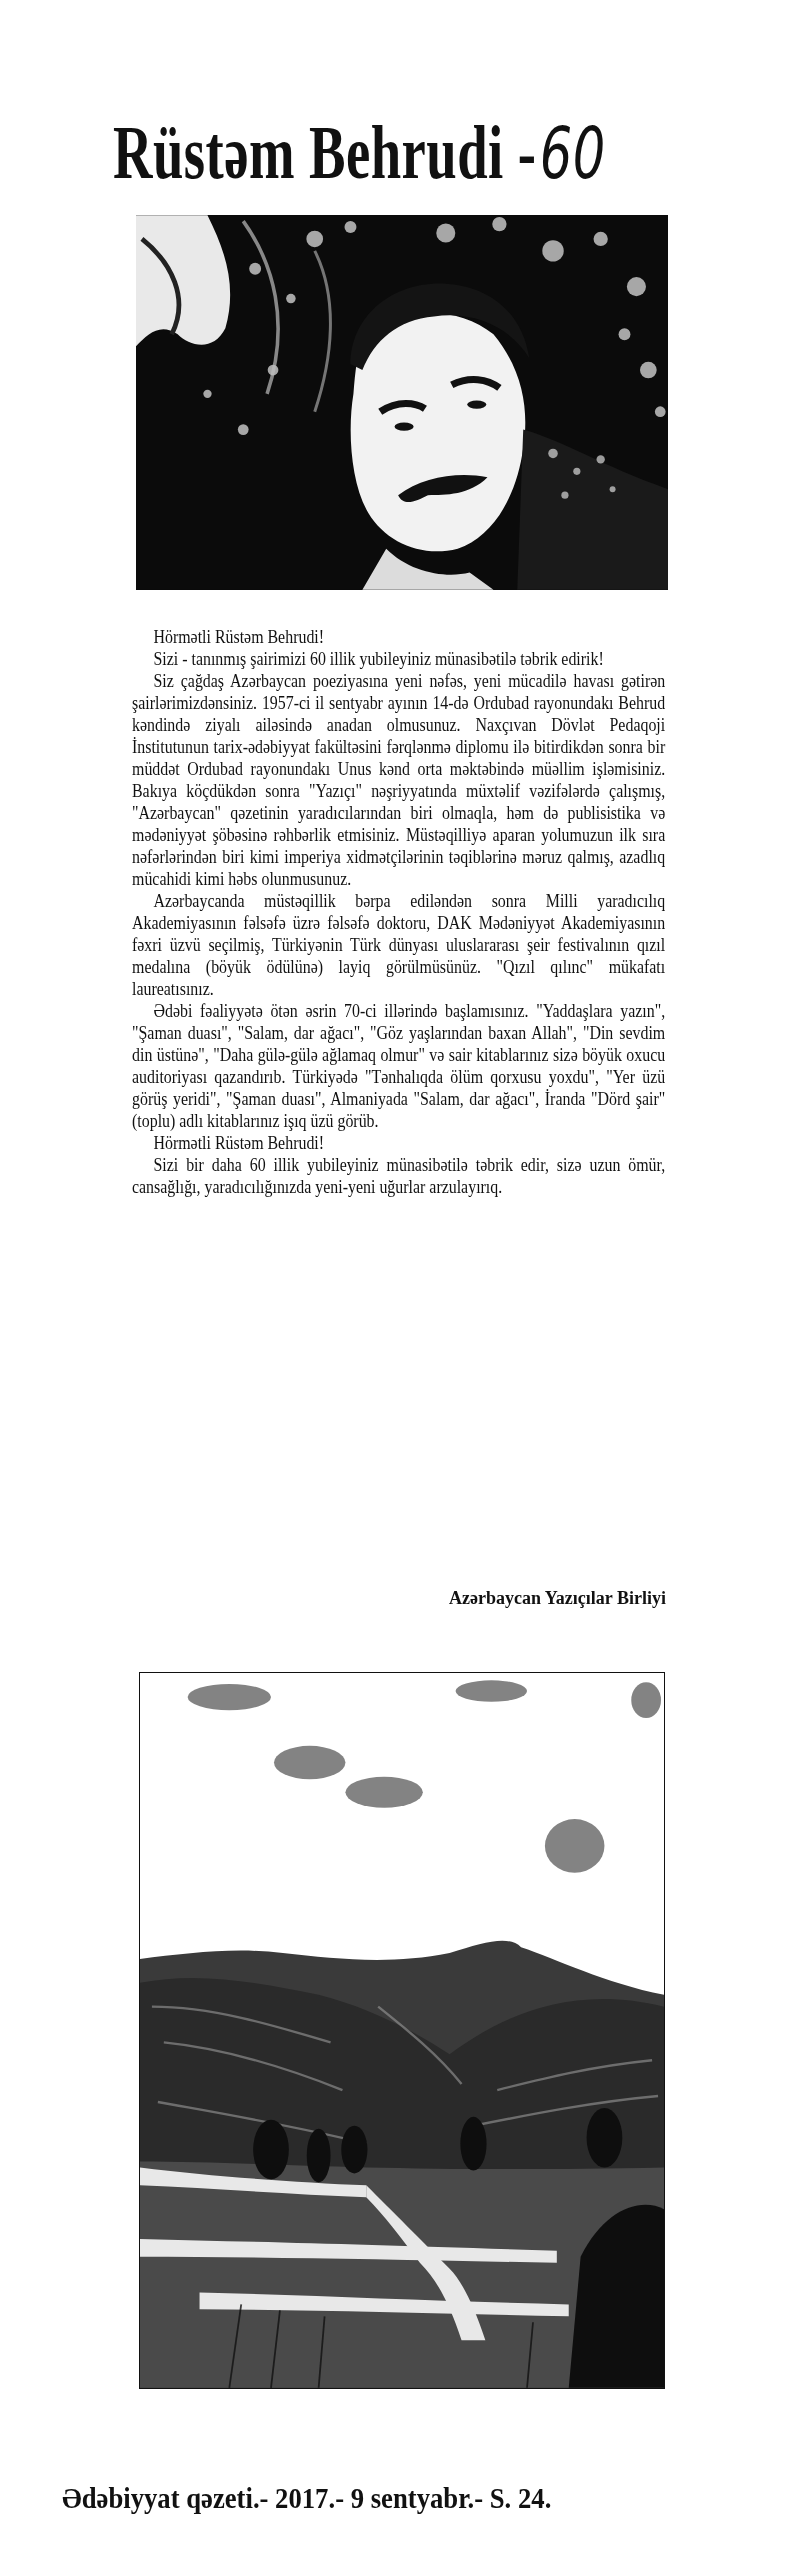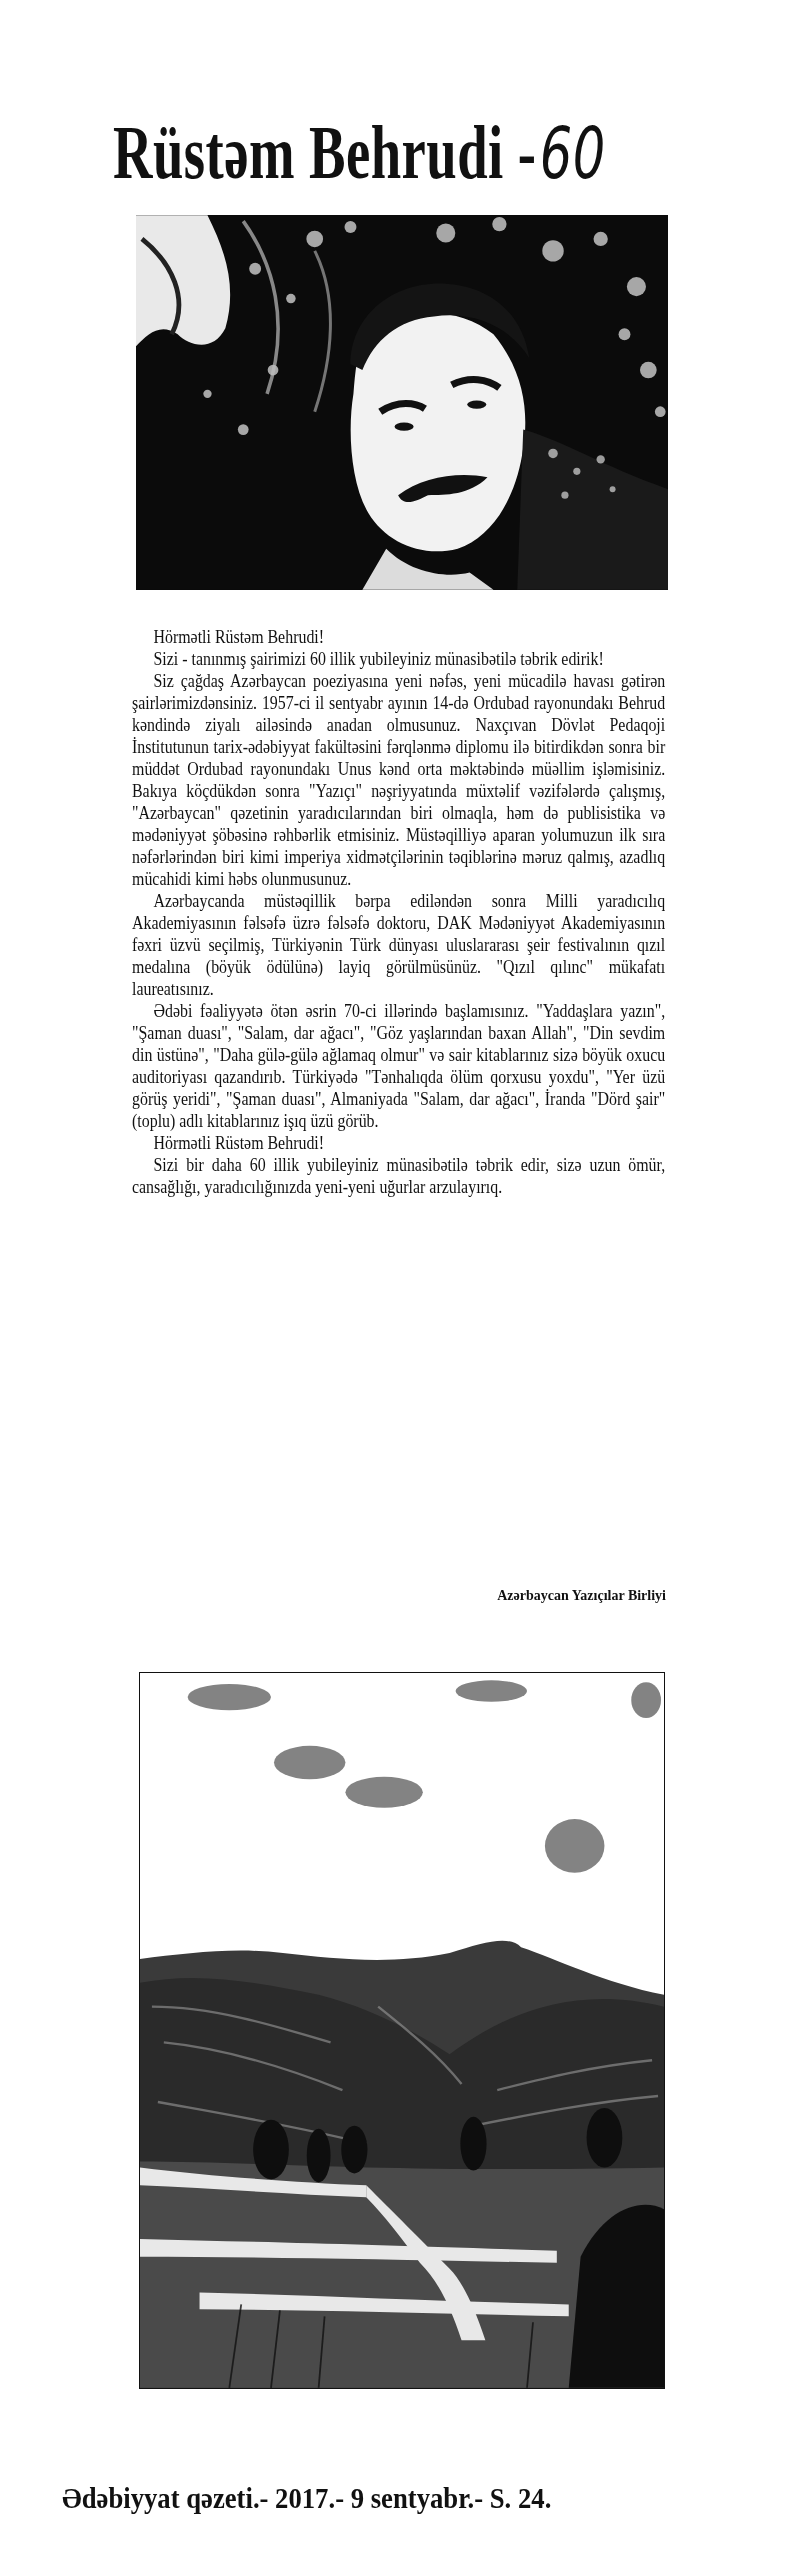--- a/index.html
+++ b/index.html
@@ -23,21 +23,21 @@
     background: #fff; border: 1.2px solid #111; overflow: hidden;
   }
   .textcol {
     position: absolute; left: 132px; top: 626px; width: 534px;
     font-family: "Liberation Serif", serif; font-size: 18.5px; line-height: 22px;
     text-align: justify; transform: scaleX(0.86); transform-origin: left top;
   }
   .textcol p { margin: 0; text-indent: 25px; width: 620px; }
   .signature {
     position: absolute; right: 141px; top: 1588px;
-    font-family: "Liberation Serif", serif; font-weight: bold; font-size: 14px;
+    font-family: "Liberation Serif", serif; font-weight: bold; font-size: 18px;
     white-space: nowrap;
   }
   .footer {
     position: absolute; left: 62px; top: 2482px;
     font-family: "Liberation Serif", serif; font-weight: bold; font-size: 29px;
     white-space: nowrap; transform: scaleX(0.92); transform-origin: left top;
   }
 </style>
 </head>
 <body>

